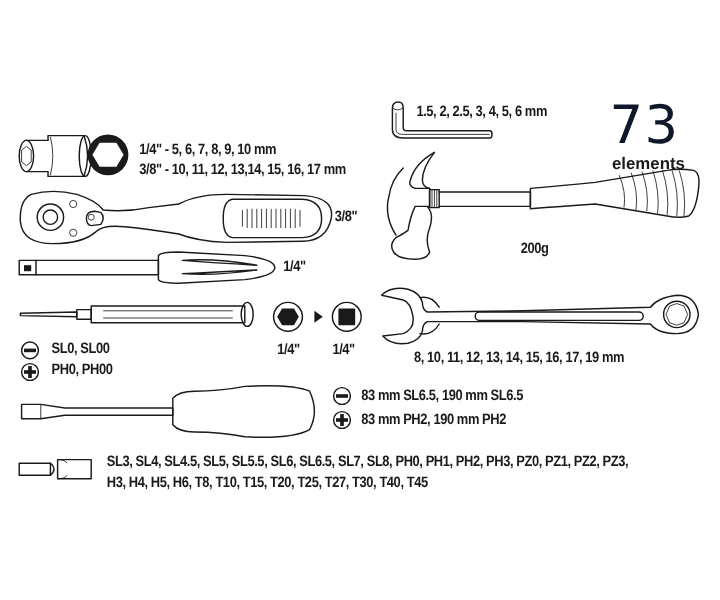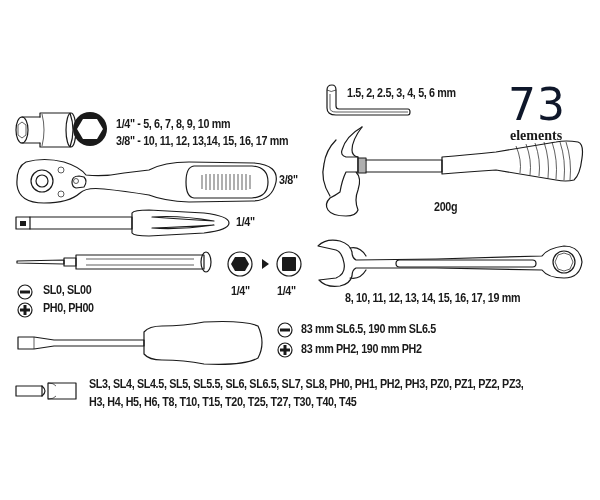--- a/index.html
+++ b/index.html
@@ -3,21 +3,21 @@
   <meta charset="utf-8">
   <style>
     html, body { margin:0; padding:0; background:#ffffff; }
     body { width:600px; height:500px; position:relative; overflow:hidden;
            font-family:"Liberation Sans", sans-serif; color:#1a1a1a; }
     .lbl { position:absolute; font-family:"Liberation Sans", sans-serif; font-weight:bold;
            font-size:12.5px; letter-spacing:-0.4px; color:#1a1a1a; white-space:nowrap;
            transform:scaleX(0.86); transform-origin:left center; }
     .big { position:absolute; font-family:"DejaVu Sans", sans-serif; font-weight:normal;
            font-size:44px; line-height:50px; color:#0f172a; letter-spacing:1px; }
-    .elem { position:absolute; font-family:Liberation Serif, serif; font-weight:bold;
+    .elem { position:absolute; font-family:Liberation Sans, sans-serif; font-weight:bold;
             font-size:14px; color:#1a1a1a; }
     svg { position:absolute; overflow:visible; }
     svg .s { fill:none; stroke:#1a1a1a; stroke-width:1.2; stroke-linejoin:round; stroke-linecap:round; }
     svg .t { fill:none; stroke:#1a1a1a; stroke-width:0.7; }
     svg .f { fill:#1a1a1a; }
     svg .w { fill:#ffffff; stroke:#1a1a1a; stroke-width:1.2; }
   </style>
 </head>
 <body>
 

